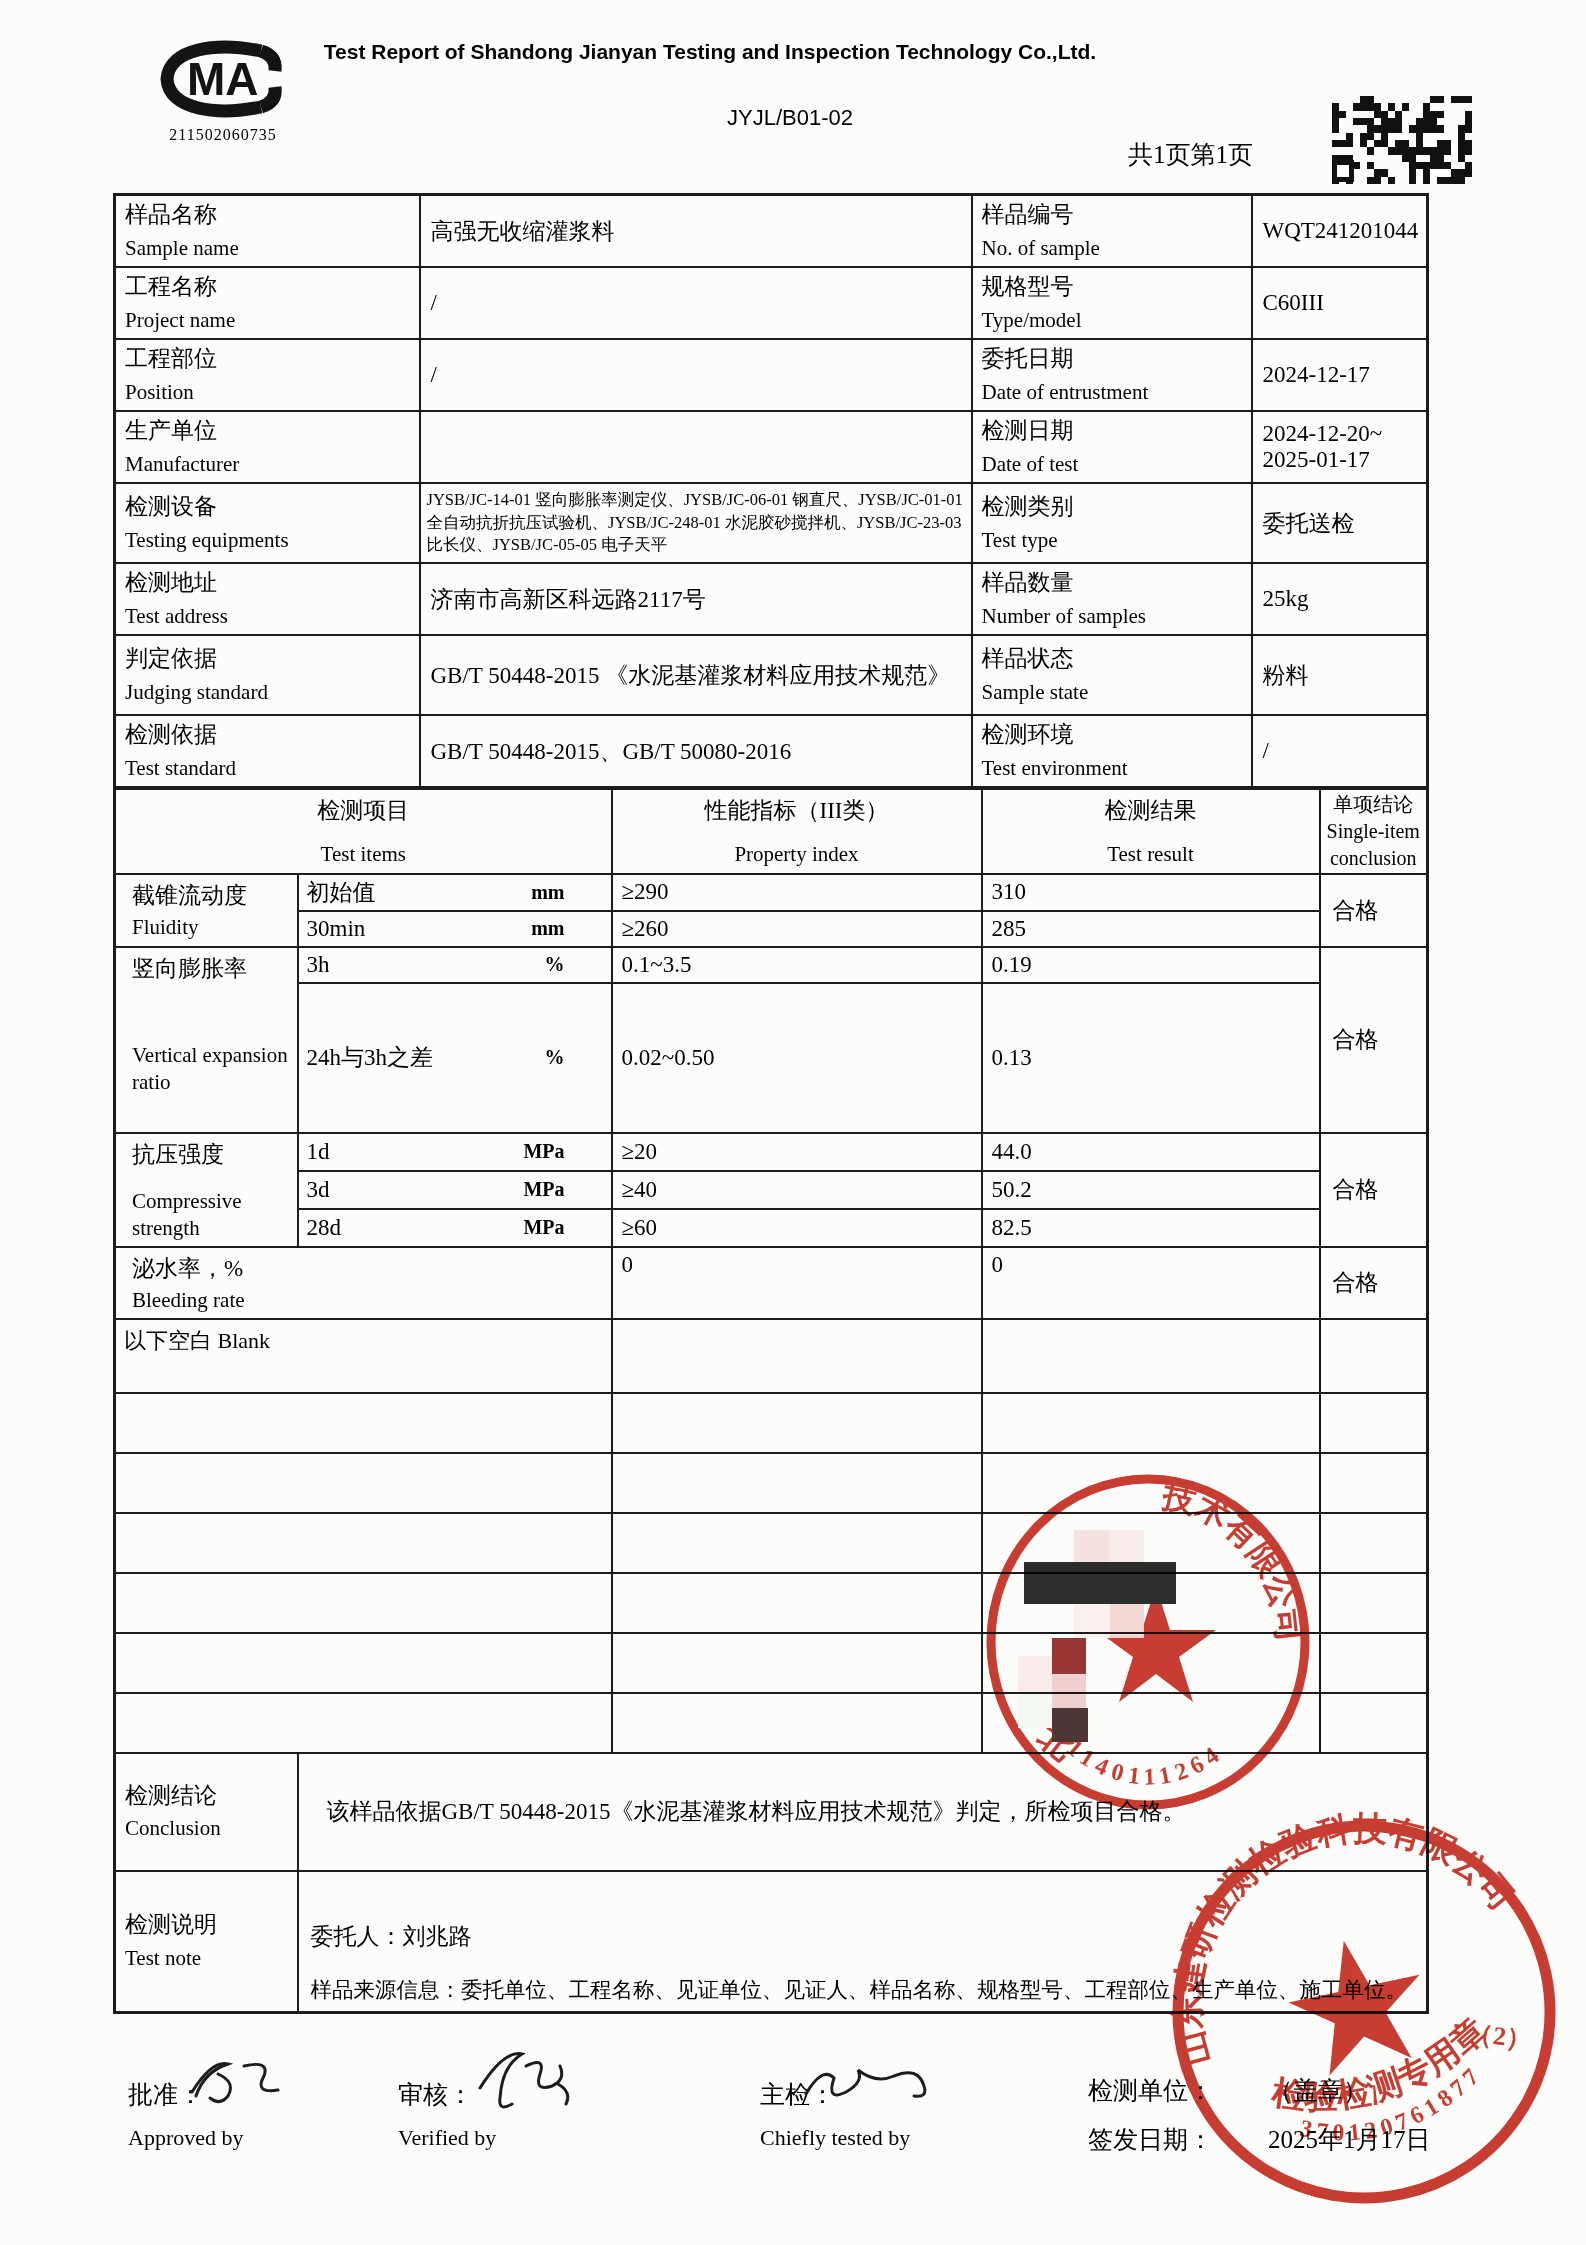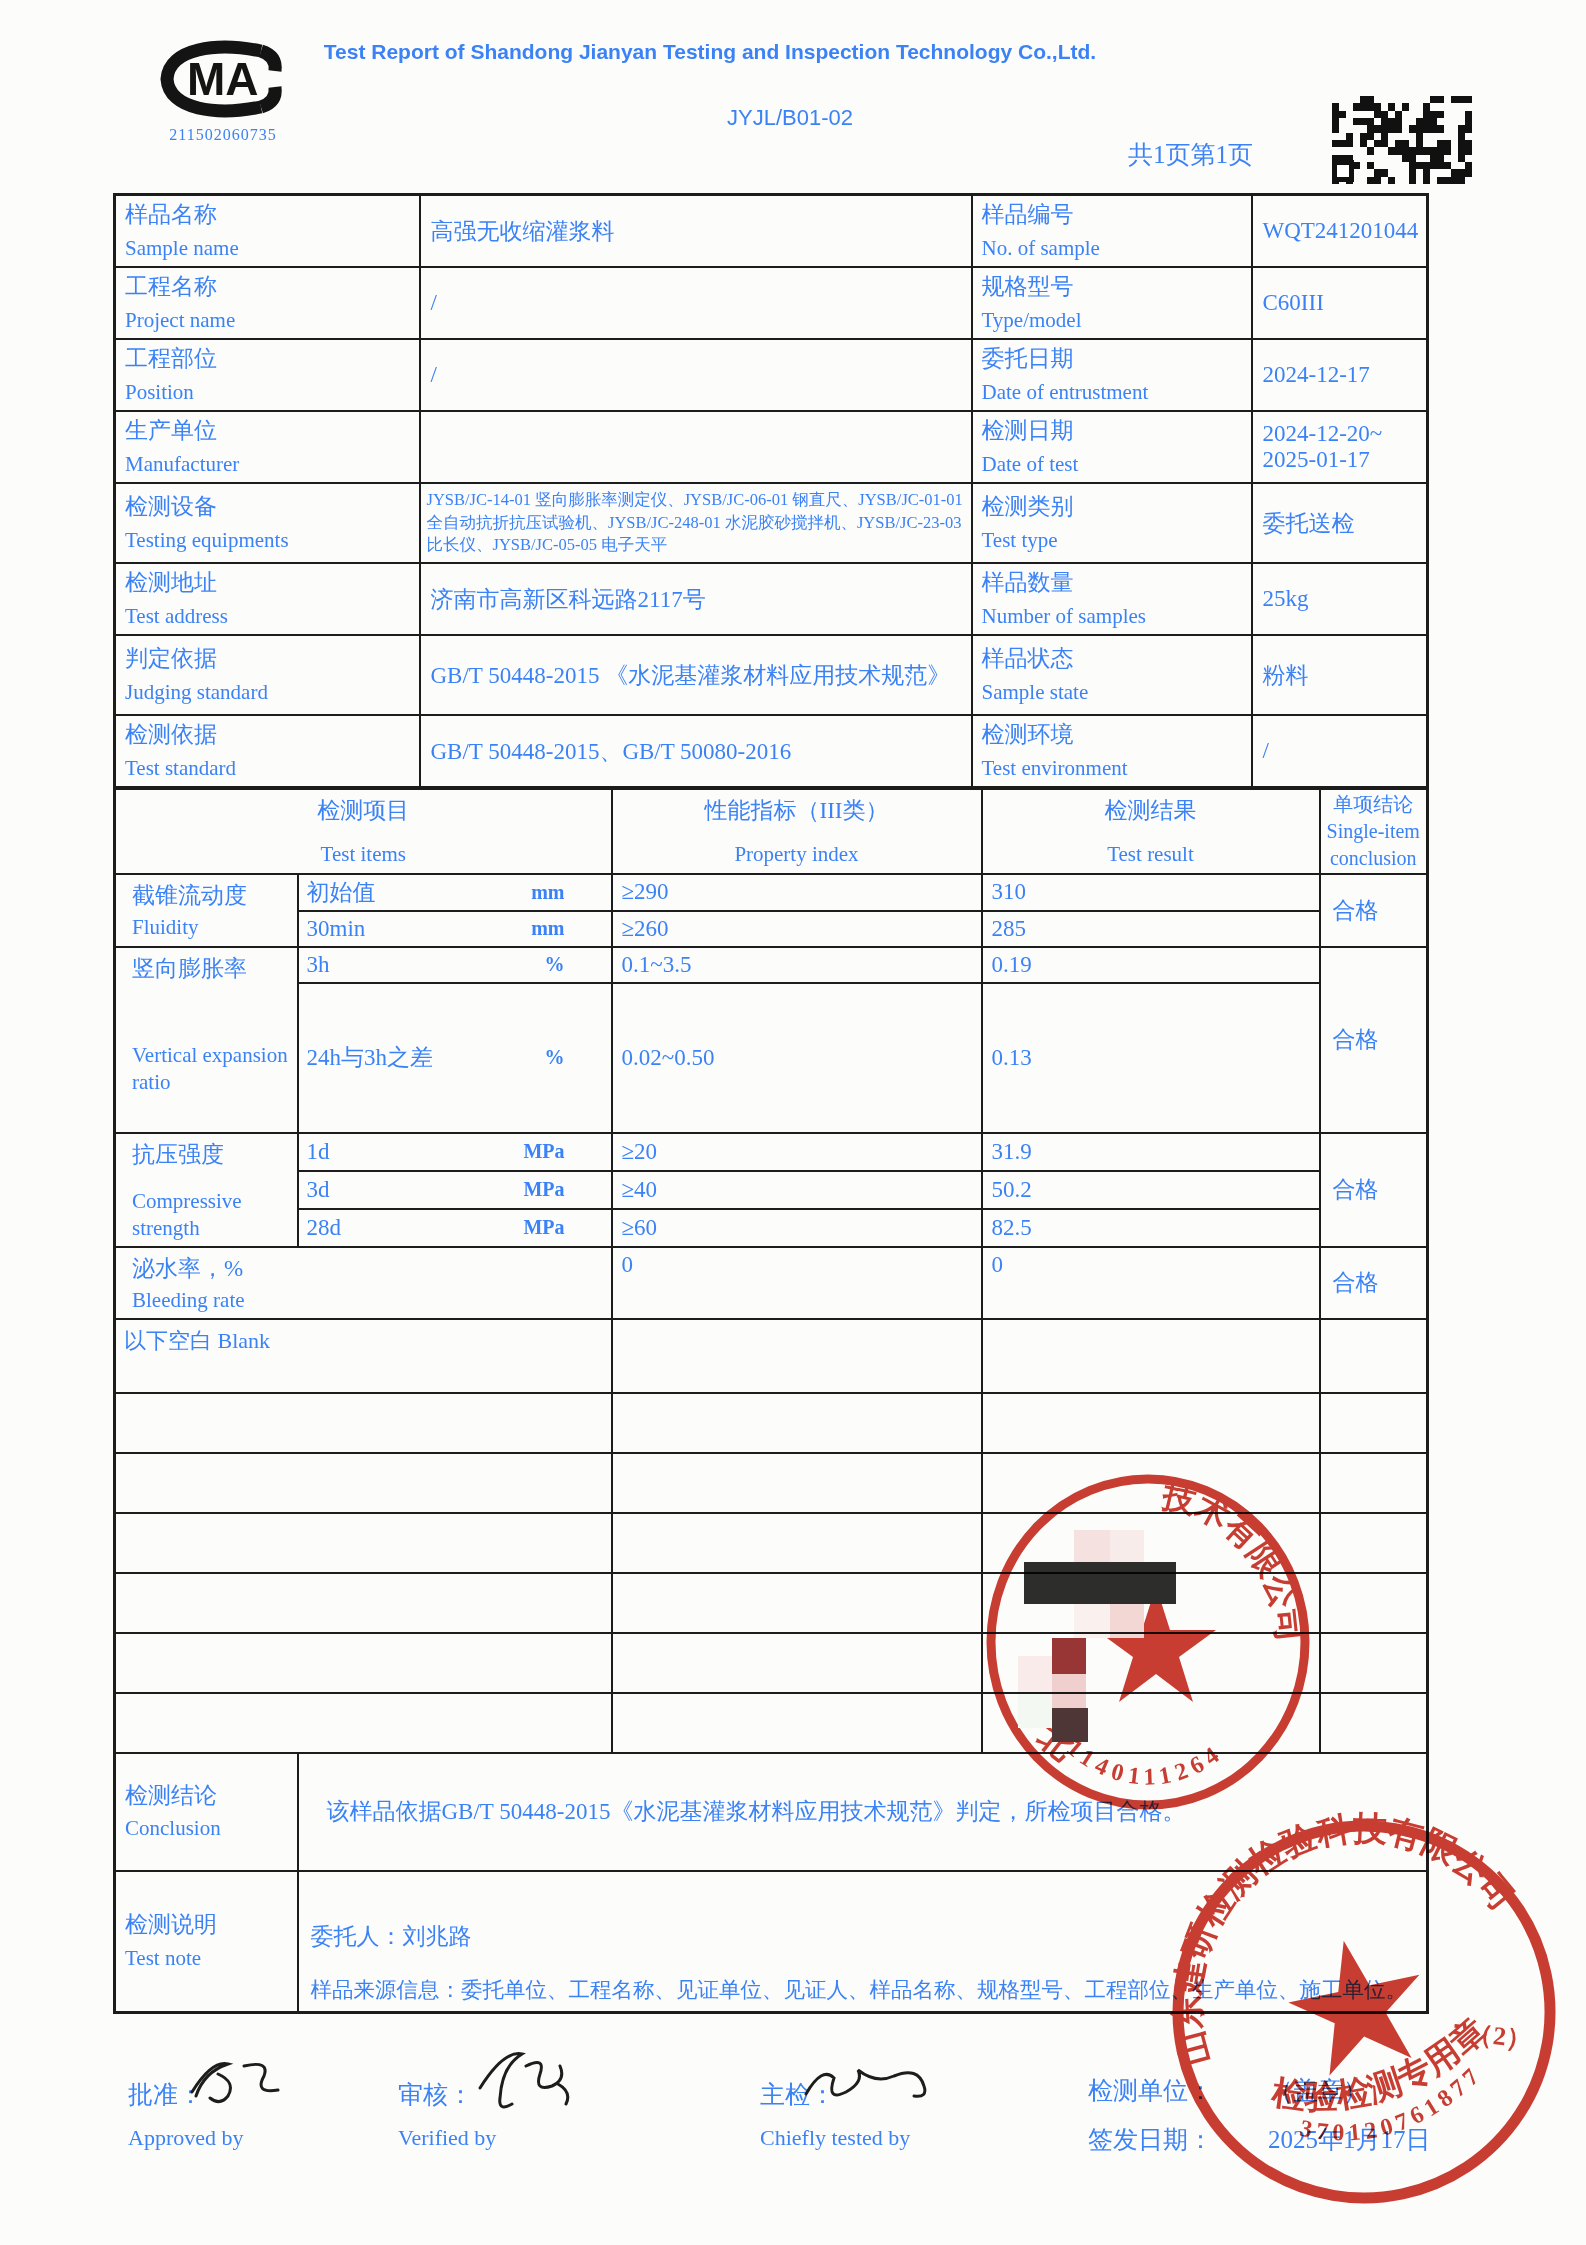--- a/index.html
+++ b/index.html
@@ -1,17 +1,17 @@
 <!DOCTYPE html>
 <html><head>
 <meta charset="utf-8">
 <style>
   html,body{margin:0;padding:0;background:#ffffff;}
   .page{position:relative;width:1586px;height:2245px;background:#fcfcfa;
-        font-family:"Liberation Serif",serif;color:#3b82f6;overflow:hidden;}
+        font-family:"Liberation Serif",serif;color:#000000;overflow:hidden;}
 
   
   .cma{position:absolute;left:148px;top:38px;width:150px;text-align:center;}
   .cma-num{font-size:16px;letter-spacing:1px;margin-top:2px;font-family:"Liberation Serif",serif;}
   .hdr-center{position:absolute;left:270px;top:30px;width:880px;text-align:center;}
   .title-cn{font-size:37px;font-weight:bold;font-family:"Liberation Sans",sans-serif;letter-spacing:2px;}
   .title-en{font-size:21px;font-weight:bold;font-family:"Liberation Sans",sans-serif;margin-top:10px;}
   .form-code{position:absolute;left:640px;top:105px;width:300px;text-align:center;
              font-size:22px;font-family:"Liberation Sans",sans-serif;}
   .pages-note{position:absolute;left:1128px;top:138px;font-size:25px;}
@@ -536,21 +536,21 @@
                 <span class="en">Compressive strength</span>
               </div>
             </td>
         <td>
               <div class="subcell">
                 <span class="sname">1d</span>
                 <span class="unit">MPa</span>
               </div>
             </td>
         <td class="idx">≥20</td>
-        <td class="res">31.9</td>
+        <td class="res">44.0</td>
         <td rowspan="3" class="ok">合格</td>
       </tr>
       <tr class="r38">
         <td>
               <div class="subcell">
                 <span class="sname">3d</span>
                 <span class="unit">MPa</span>
               </div>
             </td>
         <td class="idx">≥40</td>

